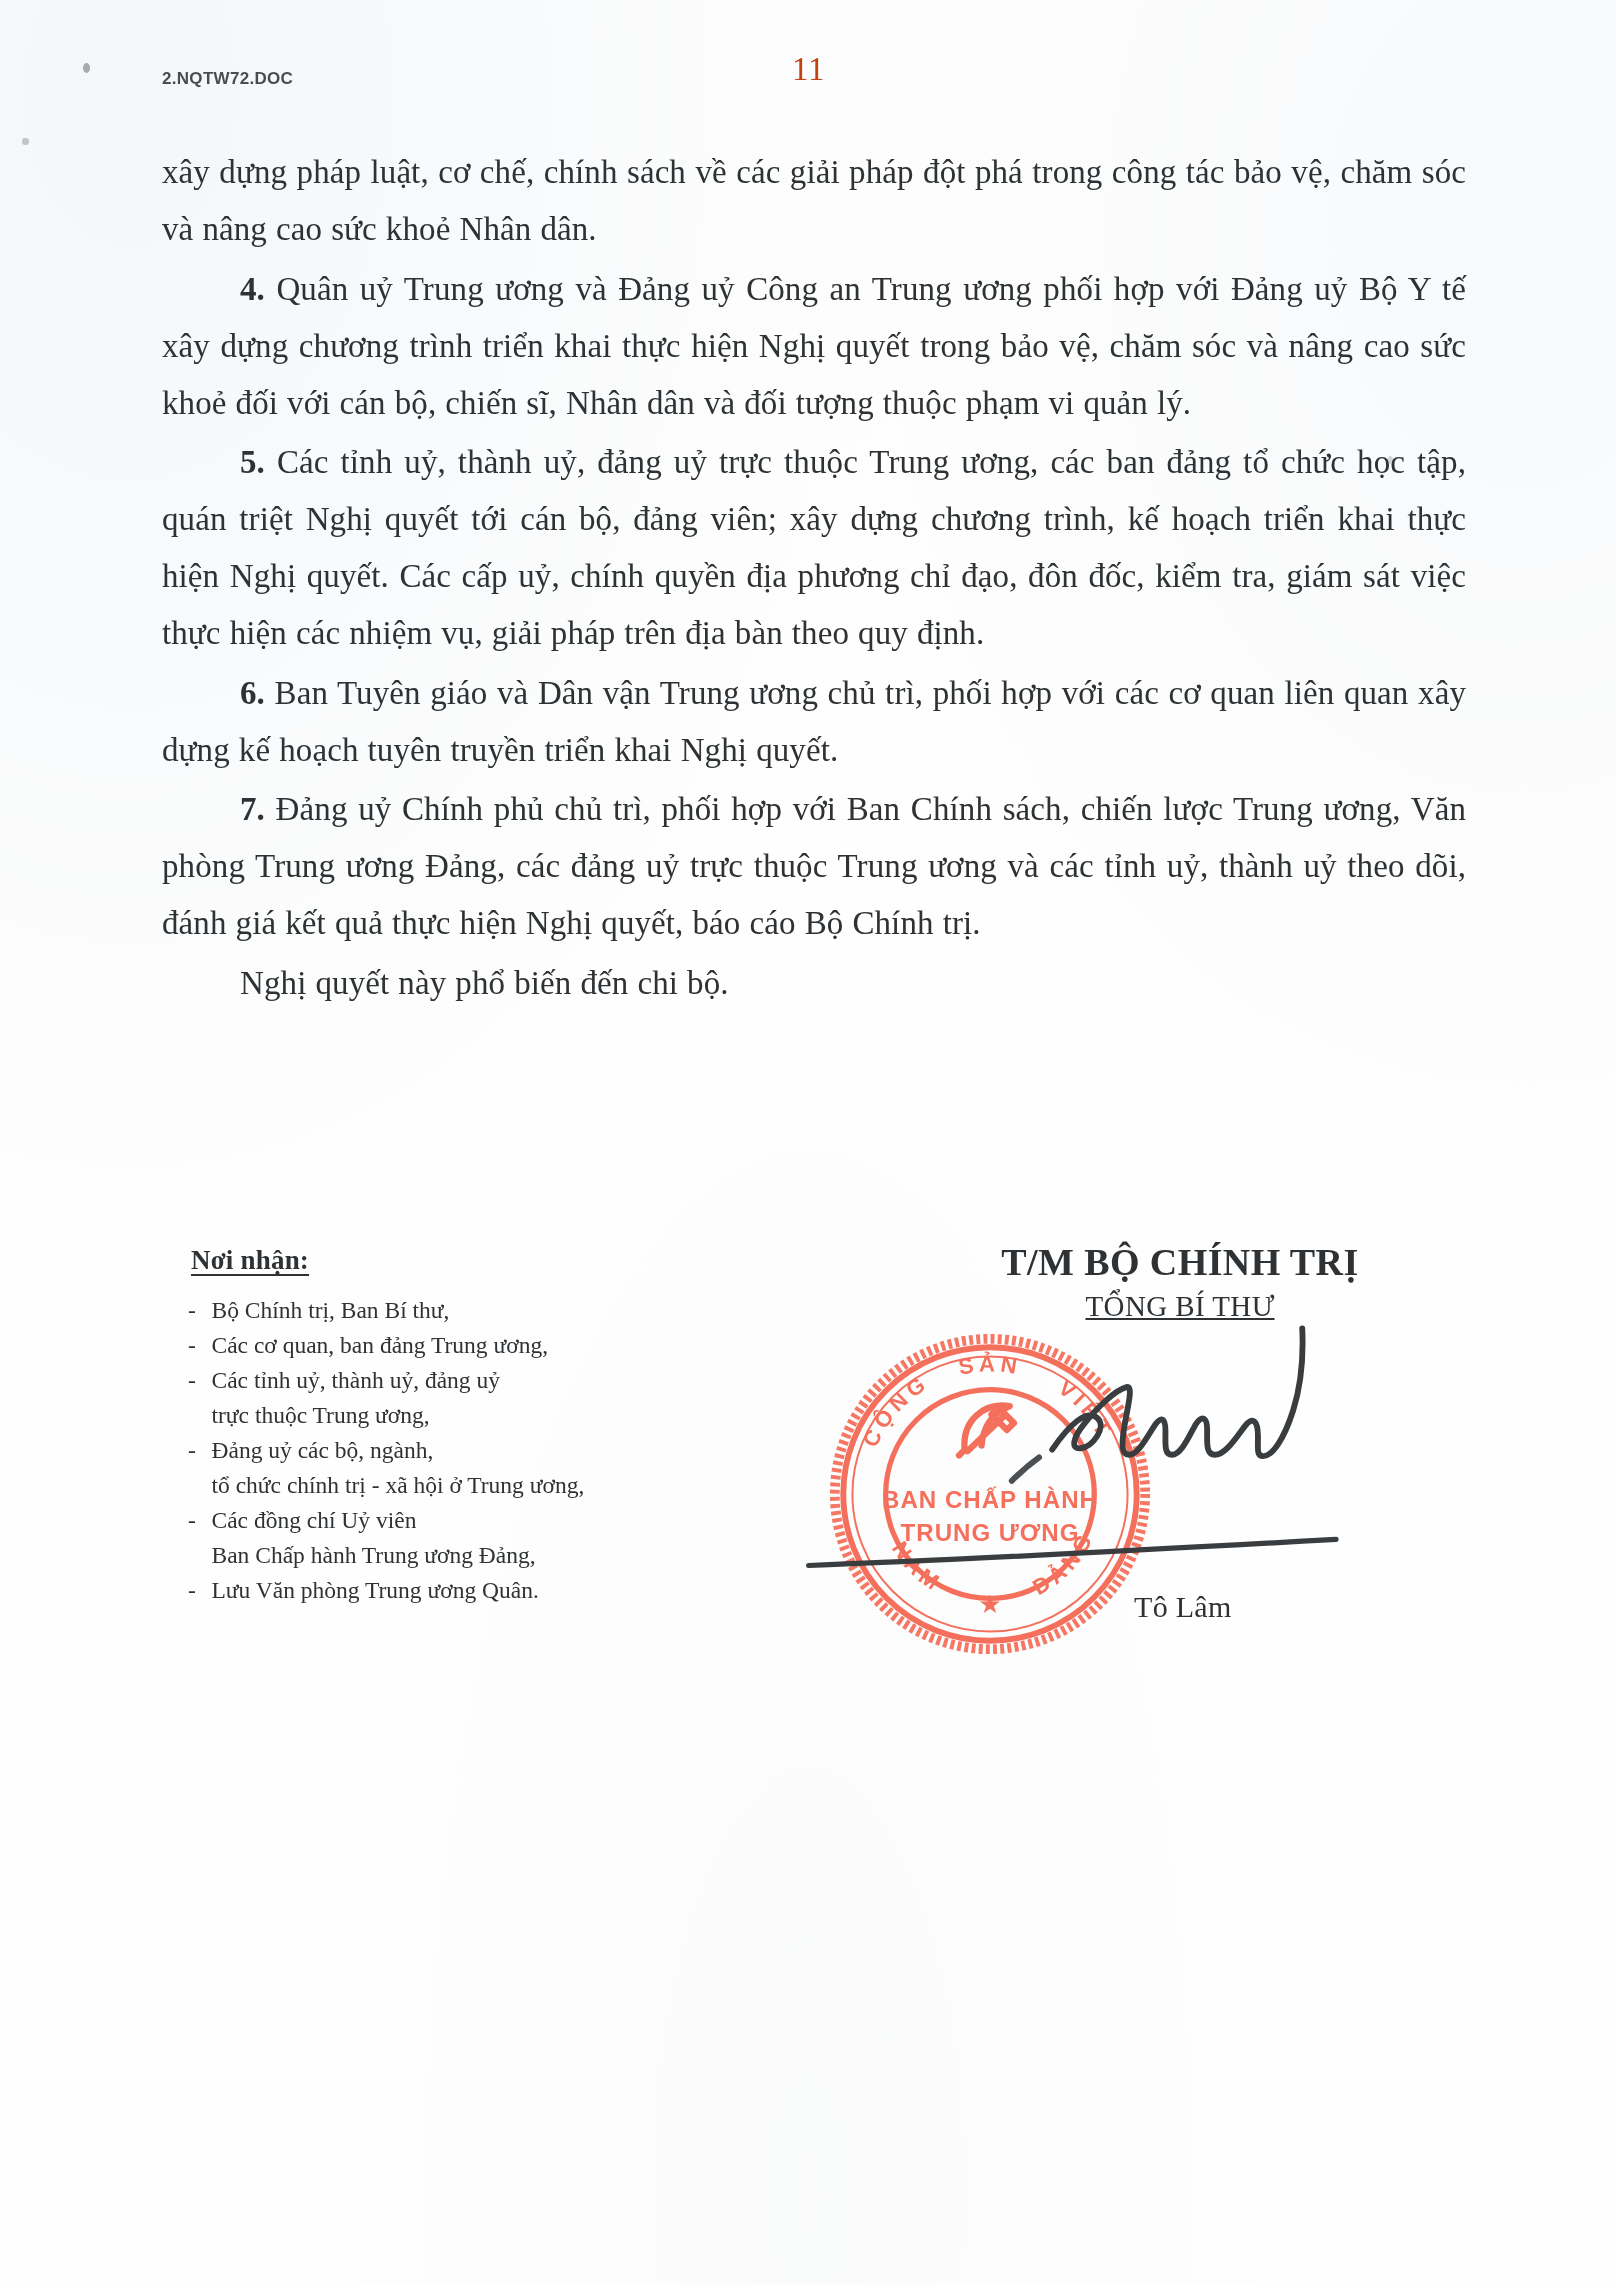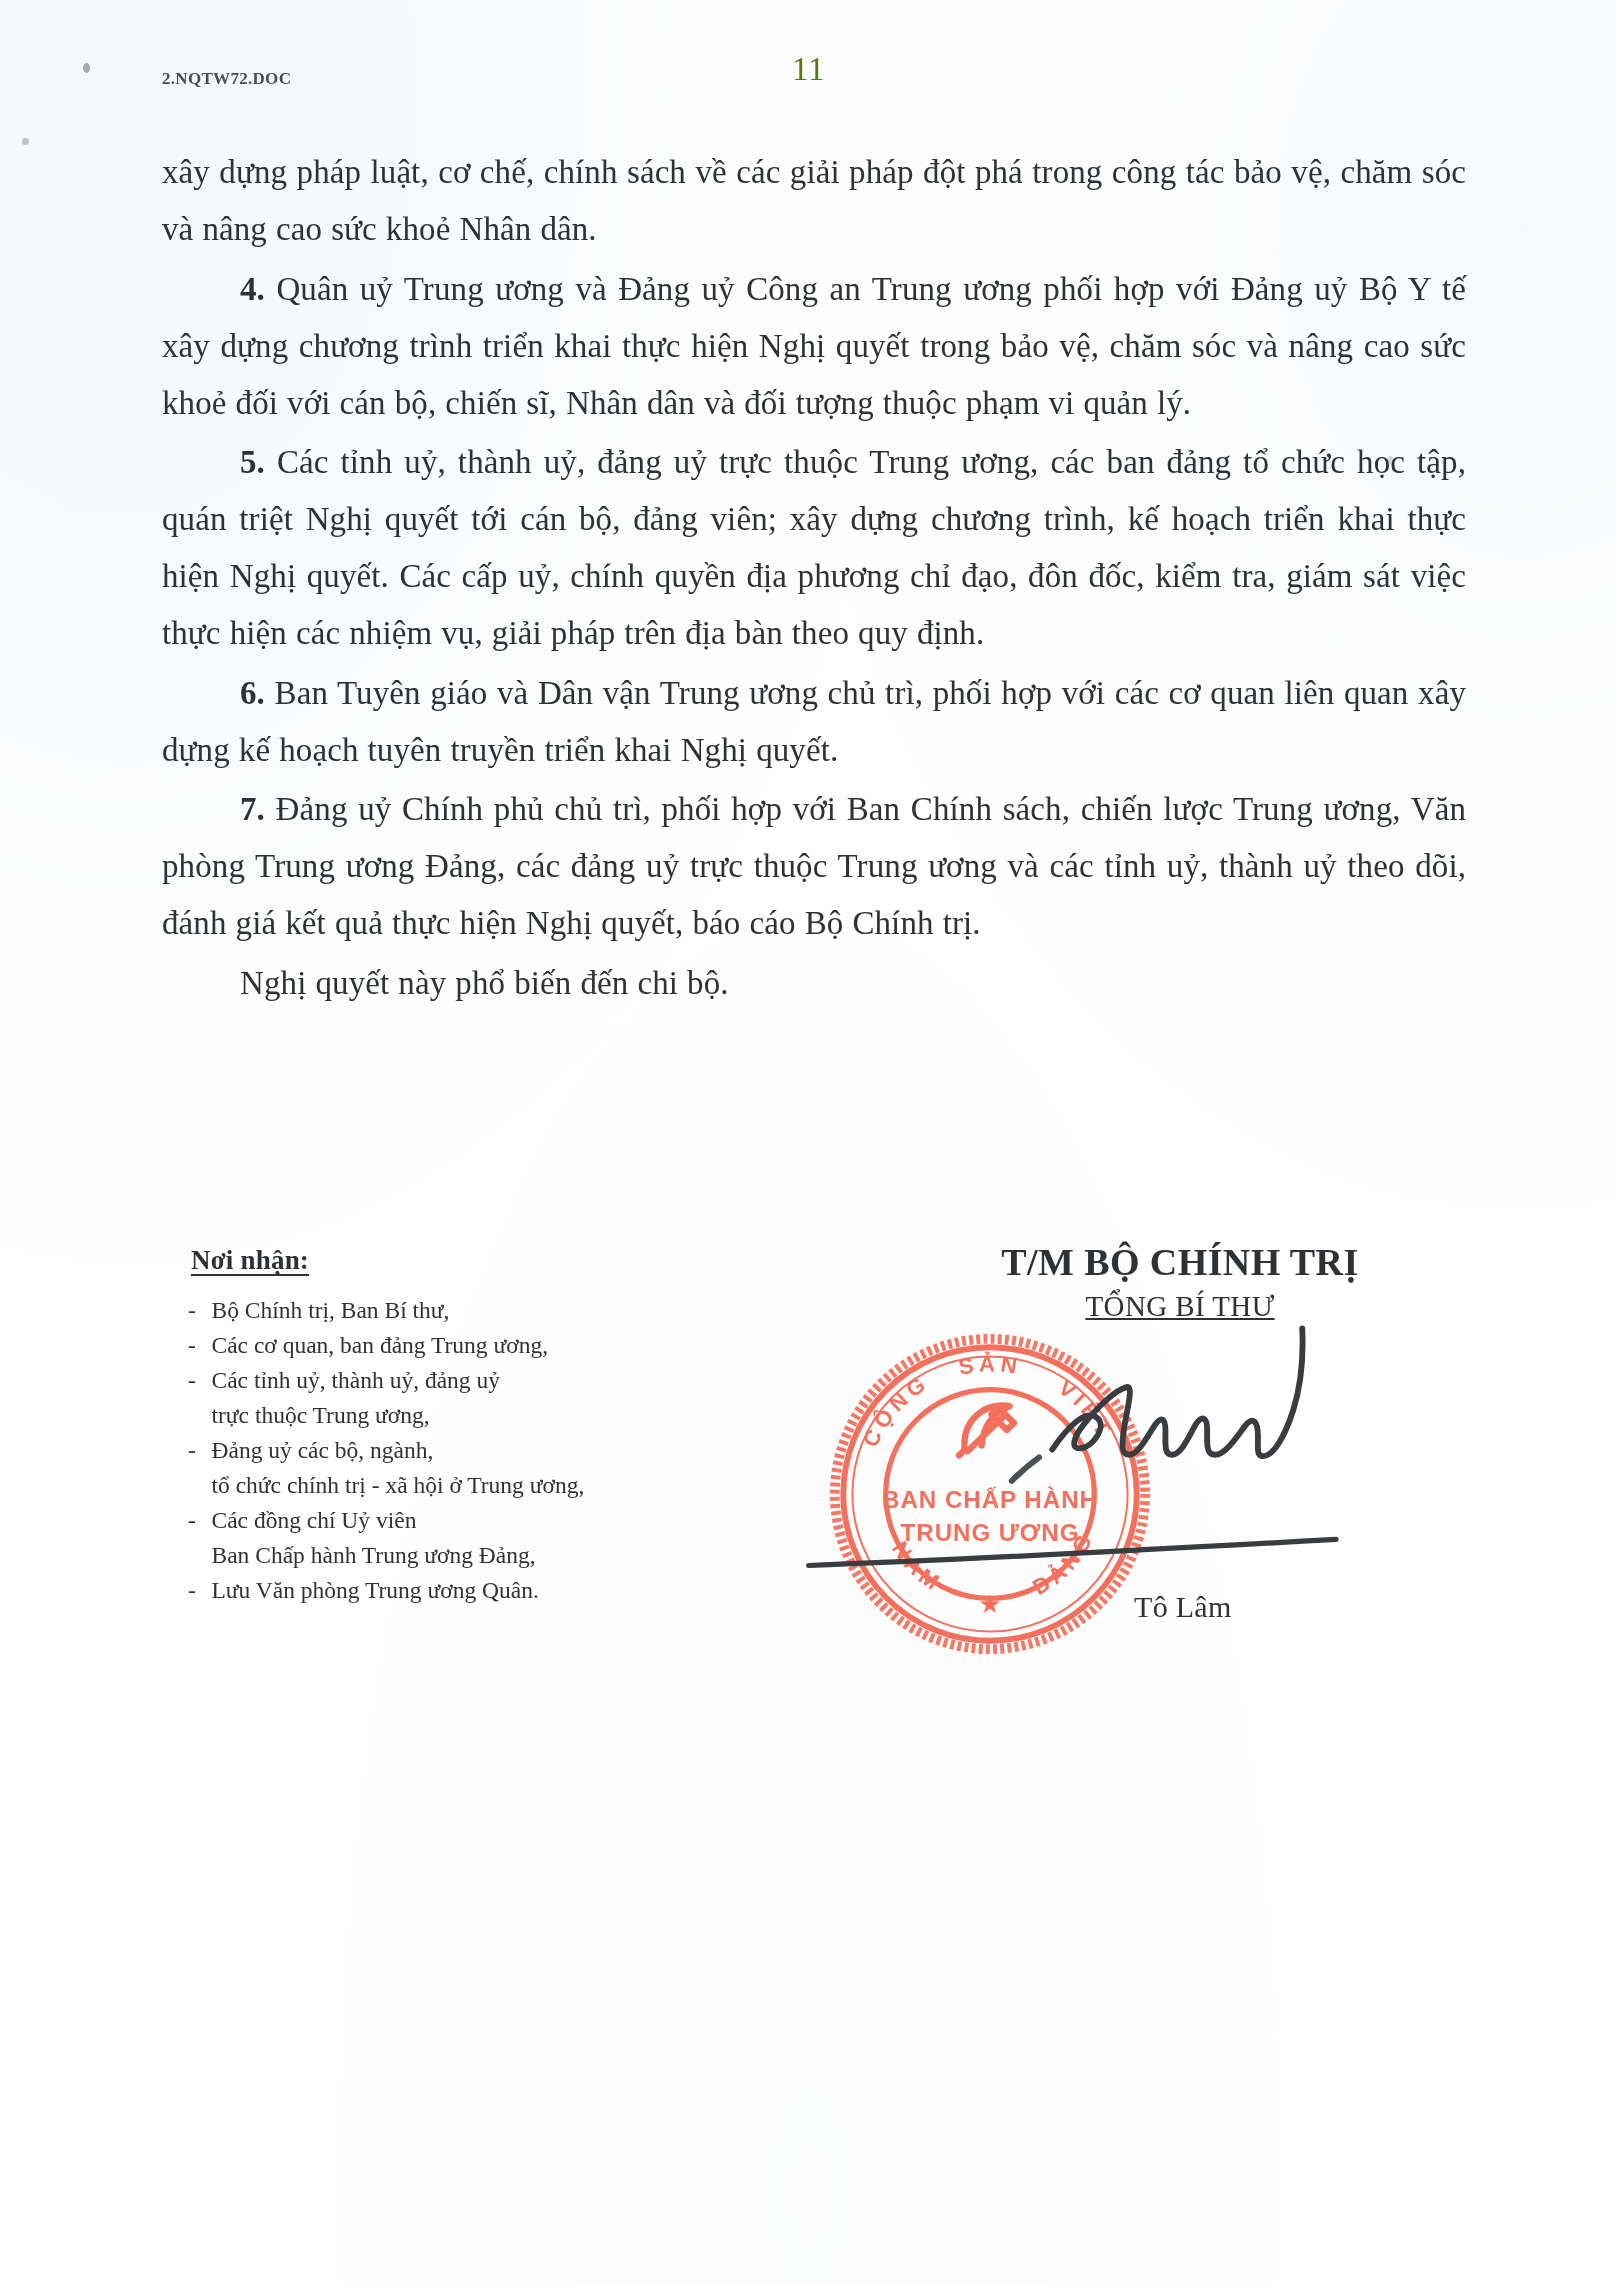--- a/index.html
+++ b/index.html
@@ -29,35 +29,35 @@
       radial-gradient(ellipse at 94% 10%, rgba(240,243,246,0.45) 0%, rgba(255,255,255,0) 34%),
       radial-gradient(ellipse at 50% 96%, rgba(244,246,248,0.4) 0%, rgba(255,255,255,0) 42%);
     pointer-events: none;
   }
 
   
   .doc-code {
     position: absolute;
     left: 162px;
     top: 69px;
-    font-family: Liberation Serif, serif;
+    font-family: Liberation Sans, sans-serif;
     font-size: 17px;
     font-weight: 600;
     letter-spacing: 0.3px;
     color: #4a4d4f;
   }
 
   .page-number {
     position: absolute;
     left: 0;
     right: 0;
     top: 51px;
     text-align: center;
     font-size: 33px;
-    color: #4d7c0f;
+    color: #c2410c;
     letter-spacing: 0.7px;
   }
 
   .speck {
     position: absolute;
     background: #8d9194;
     border-radius: 50%;
     opacity: 0.75;
   }
   .speck-a { left: 83px; top: 63px;  width: 7.2px; height: 9.8px; }

